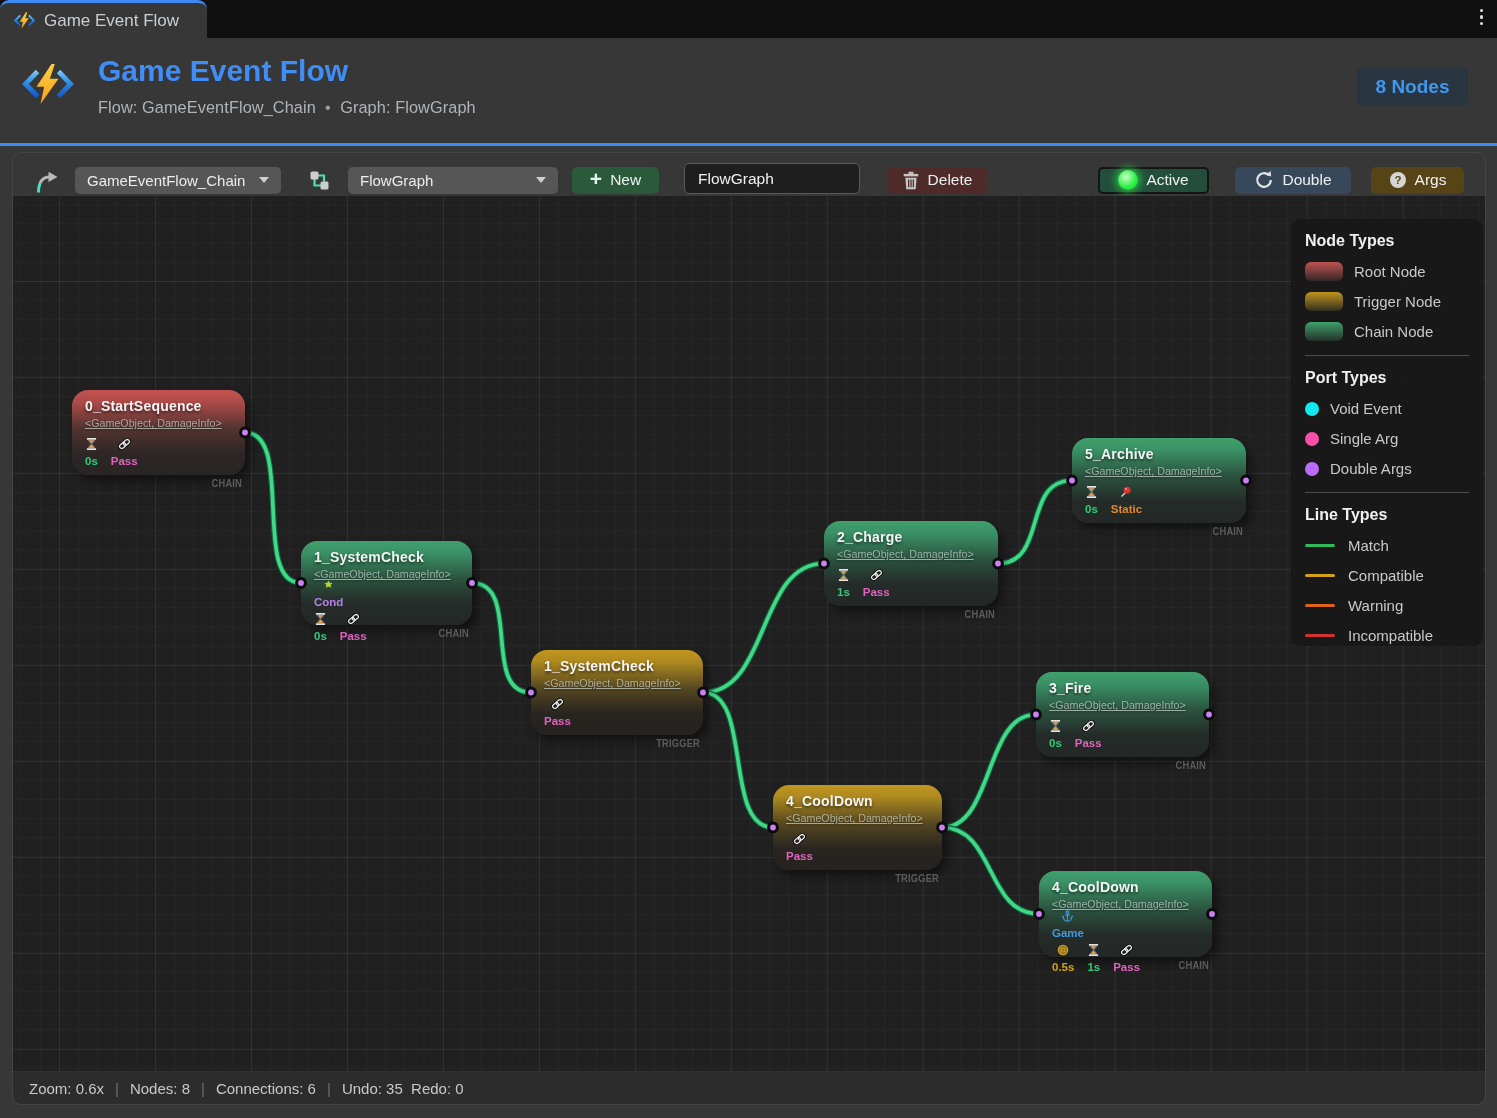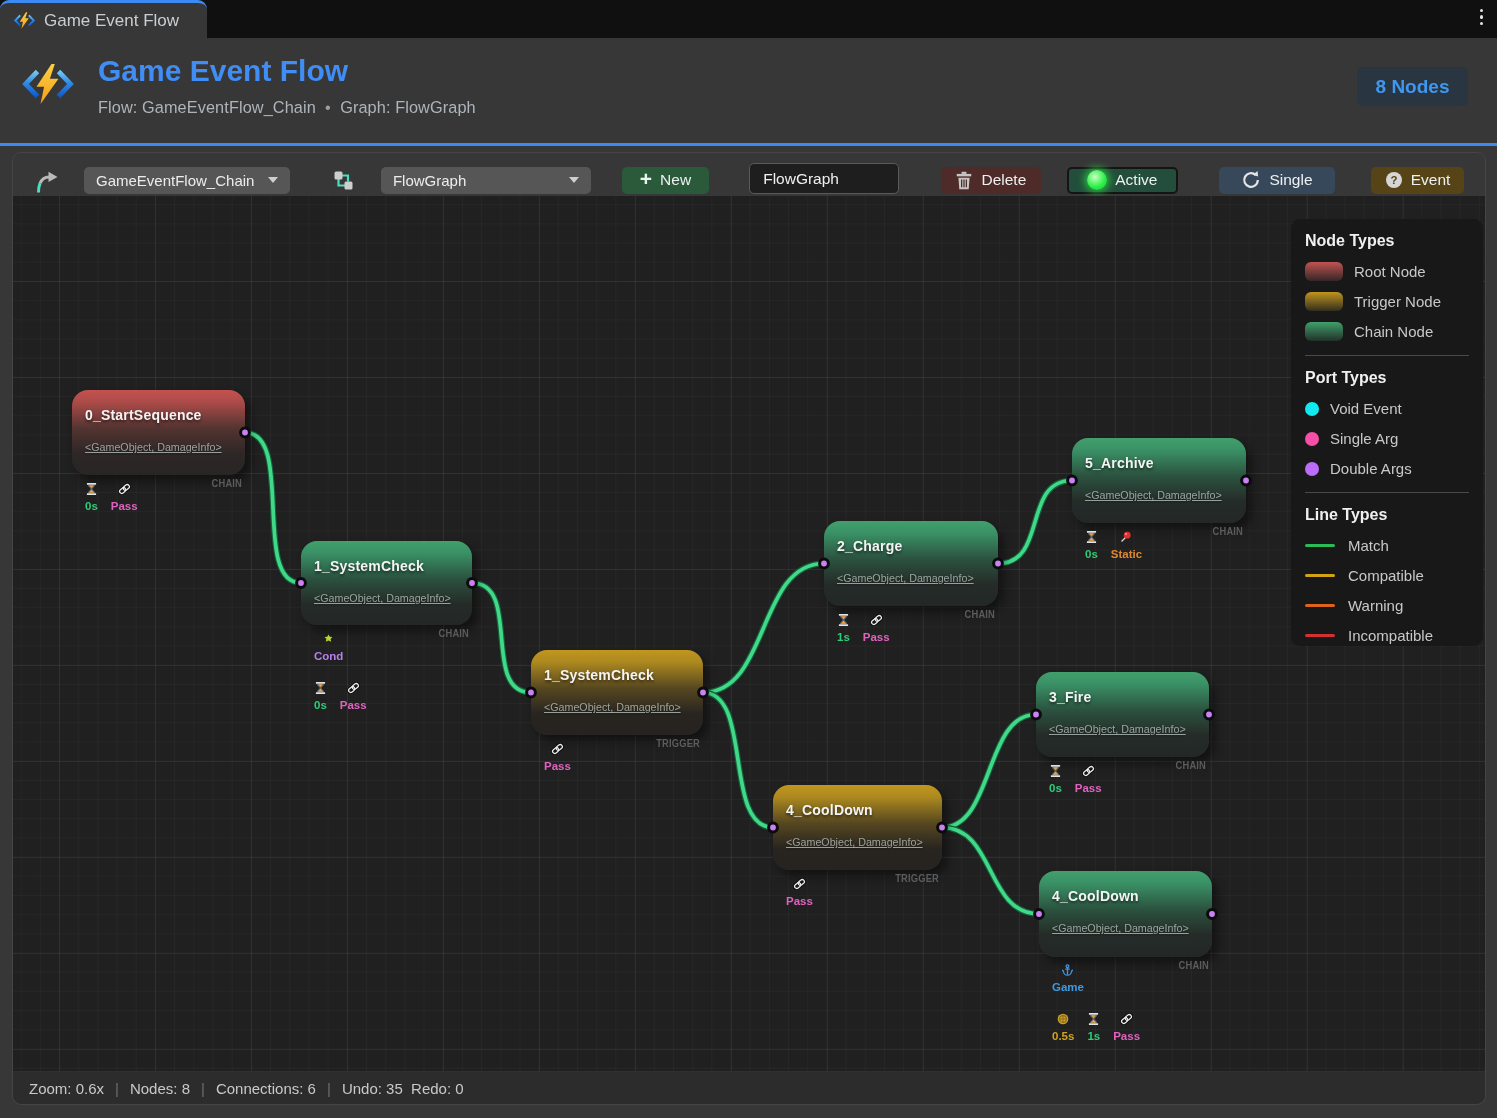--- a/index.html
+++ b/index.html
@@ -14,21 +14,21 @@
 .hicon { position:absolute; left:20px; top:26px; }
 .htitle { position:absolute; left:98px; top:16px; font-size:30px; font-weight:bold; color:#3f8df5; }
 .hsub { position:absolute; left:98px; top:60px; font-size:16.3px; letter-spacing:.1px; color:#aeb4b9; }
 .hsub b { color:#9aa0a5; font-weight:normal; }
 .nbadge { position:absolute; left:1357px; top:29px; width:111px; height:39px; background:#2a3542;
   border-radius:5px; color:#3f97f0; font-size:19px; font-weight:bold; display:flex;
   align-items:center; justify-content:center; }
 .panel { position:absolute; left:12px; top:152px; width:1474px; height:953px; background:#373737;
   border:1px solid #454545; border-radius:9px; }
 .toolbar { position:absolute; left:0; top:0; width:100%; height:43px; display:flex;
-  align-items:center; padding:11px 21px 0 22px; gap:13px; }
+  align-items:center; padding:11px 21px 0 22px; gap:4px; }
 .ticon { flex:none; }
 .tsel { height:27px; background:#565656; border-radius:5px; color:#ececec; font-size:15px;
   display:flex; align-items:center; padding:0 12px; position:relative; flex:none; }
 .caret { width:0; height:0; border-left:5px solid transparent; border-right:5px solid transparent;
   border-top:6px solid #cfcfcf; margin-left:auto; }
 .btn { height:27px; border-radius:5px; font-size:15.5px; display:flex; align-items:center;
   justify-content:center; color:#eef0f2; flex:none; gap:8px; }
 .bnew { width:87px; background:#2a5a39; }
 .bnew .plus { font-size:21px; font-weight:bold; color:#e8f5ec; margin-top:-2px; }
 .tinput { width:176px; height:31px; background:#1e1e1e; border:1.5px solid #5a5a5a; border-radius:5px;
@@ -51,21 +51,21 @@
   overflow:hidden; }
 .statusbar { position:absolute; left:0; bottom:0; width:1472px; height:33px; background:#2c2c2c;
   border-top:1.5px solid #223349; border-radius:0 0 9px 9px; display:flex; align-items:center;
   padding-left:16px; color:#c9c9c9; font-size:15px; gap:11px; }
 .statusbar .sep { color:#6d6d6d; }
 .wires { position:absolute; left:0; top:0; }
 .wu { fill:none; stroke:#17613c; stroke-width:6; }
 .wo { fill:none; stroke:#3fd988; stroke-width:3.7; }
 .pd { fill:#cb80f3; stroke:#0b0b0e; stroke-width:3; }
 .node { position:absolute; border-radius:16px; box-shadow:5px 6px 10px rgba(0,0,0,.45);
-  padding:17px 13px 8px 13px; display:flex; flex-direction:column;gap:15px; }
+  padding:8px 13px 8px 13px; display:flex; flex-direction:column; }
 .node.red { background:linear-gradient(180deg,#c35250 0%,#ad4b49 14%,#533431 45%,#2d2726 75%,#292525 100%); }
 .node.green { background:linear-gradient(180deg,#41a06c 0%,#3a9166 14%,#2b523f 45%,#252b28 75%,#232826 100%); }
 .node.gold { background:linear-gradient(180deg,#c2961f 0%,#ad891f 14%,#564720 45%,#282520 75%,#262320 100%); }
 .nt { font-size:14px; letter-spacing:-.1px; font-weight:bold; color:#f4f4f4; text-shadow:0 2px 3px rgba(0,0,0,.55);
   letter-spacing:.2px; }
 .ns { font-size:10.7px; white-space:nowrap; color:rgba(225,235,230,.62); margin-top:3px; text-shadow:0 1px 2px rgba(0,0,0,.4);text-decoration:underline; }
 .sp { flex:1; }
 .xrow { margin-bottom:5px; }
 .brow, .xrow { display:flex; align-items:center; }
 .bd { display:inline-flex; align-items:center; gap:5px; margin-right:13px; font-size:11.5px;flex-direction:column; }
@@ -169,29 +169,29 @@
     <div class="btn bact">
         <span class="gdot"></span>
         <span>Active</span>
       </div>
     <div style="width:18px"></div>
     <div class="btn bref">
       <svg width="20" height="20" viewBox="0 0 20 20">
         <path d="M16.8 10a6.8 6.8 0 1 1-2-4.8" fill="none" stroke="#e4e4e4" stroke-width="2.2"></path>
         <path d="M16.6 1l.5 5.4-5.2-1.6z" fill="#e4e4e4"></path>
       </svg>
-        <span>Single</span>
+        <span>Double</span>
       </div>
     <div style="width:12px"></div>
     <div class="btn bhelp">
       <svg width="18" height="18" viewBox="0 0 18 18">
         <circle cx="9" cy="9" r="8" fill="#d6d6d6"></circle>
         <text x="9" y="13.2" font-size="11.5" font-weight="bold" fill="#574416" text-anchor="middle" font-family="Liberation Sans">?</text>
       </svg>
-        <span>Event</span>
+        <span>Args</span>
       </div>
   </div>
   <div class="canvas">
     <svg class="wires" width="1472" height="876">
 <path d="M232.0 236.5 C282.0 236.5 238.0 387.0 288.0 387.0" class="wu"></path>
         <path d="M232.0 236.5 C282.0 236.5 238.0 387.0 288.0 387.0" class="wo"></path>
 <path d="M459.0 387.0 C509.0 387.0 468.0 496.5 518.0 496.5" class="wu"></path>
         <path d="M459.0 387.0 C509.0 387.0 468.0 496.5 518.0 496.5" class="wo"></path>
 <path d="M690.0 496.5 C756.5 496.5 744.5 367.5 811.0 367.5" class="wu"></path>
         <path d="M690.0 496.5 C756.5 496.5 744.5 367.5 811.0 367.5" class="wo"></path>

